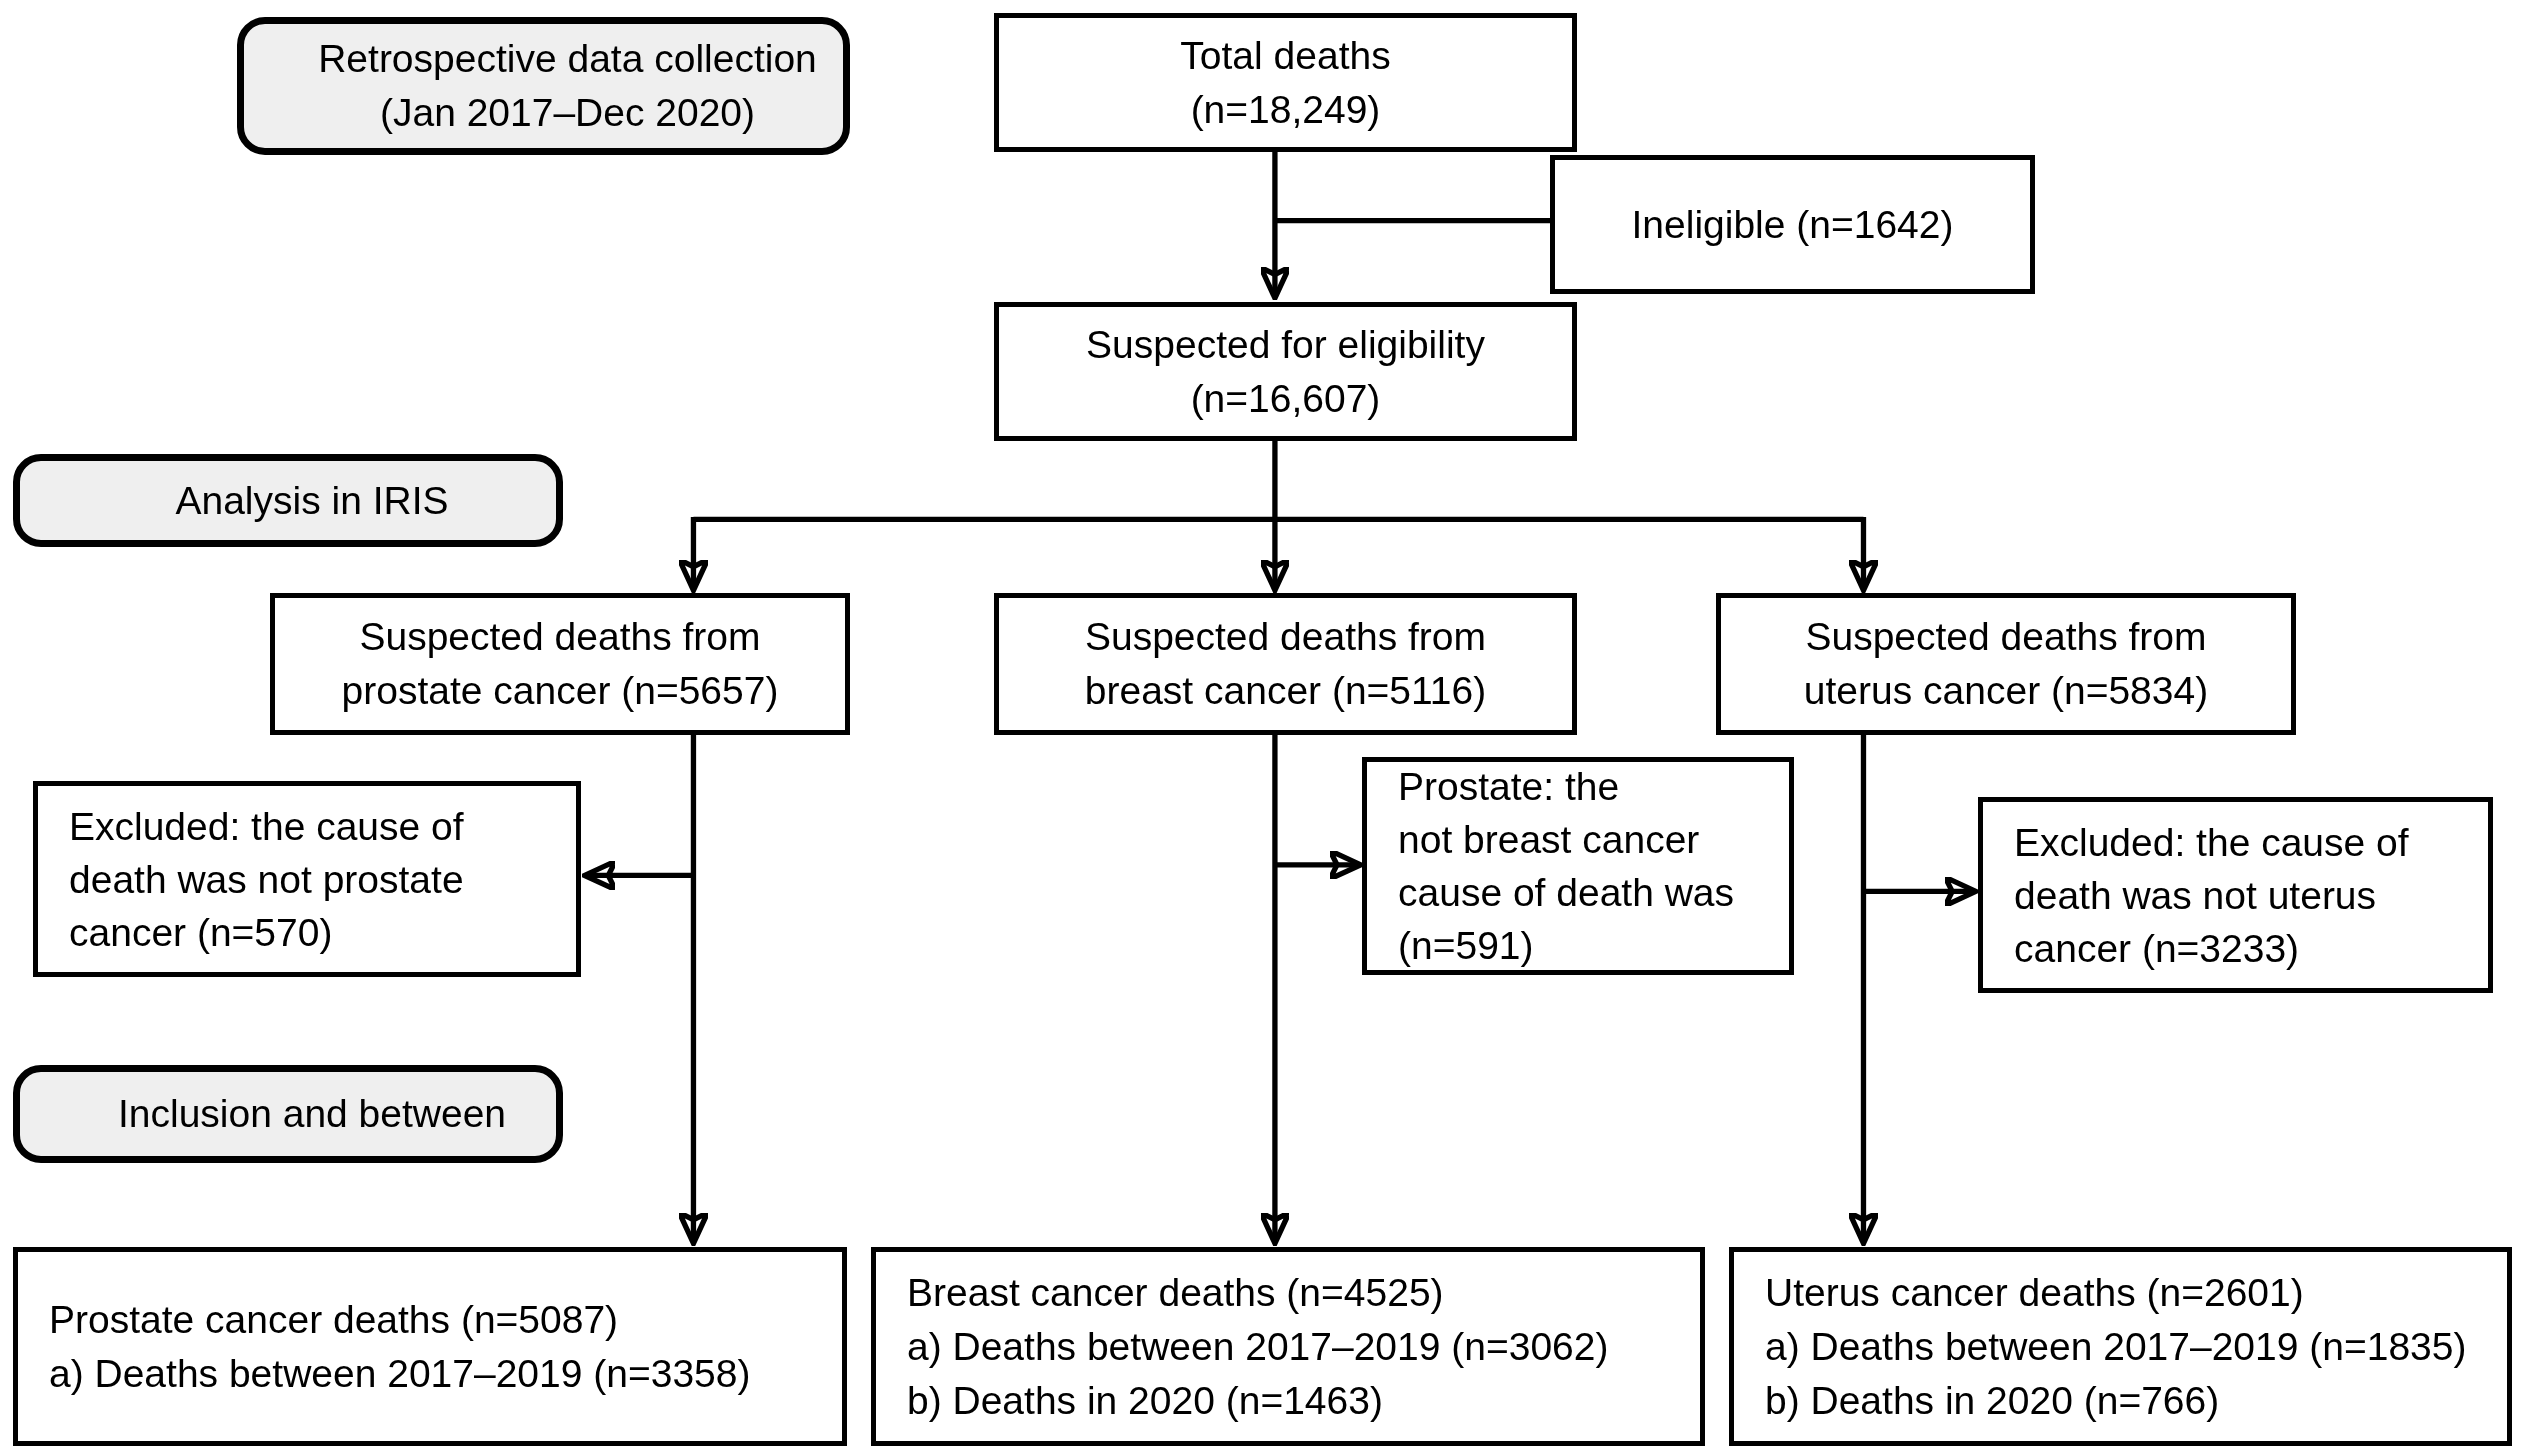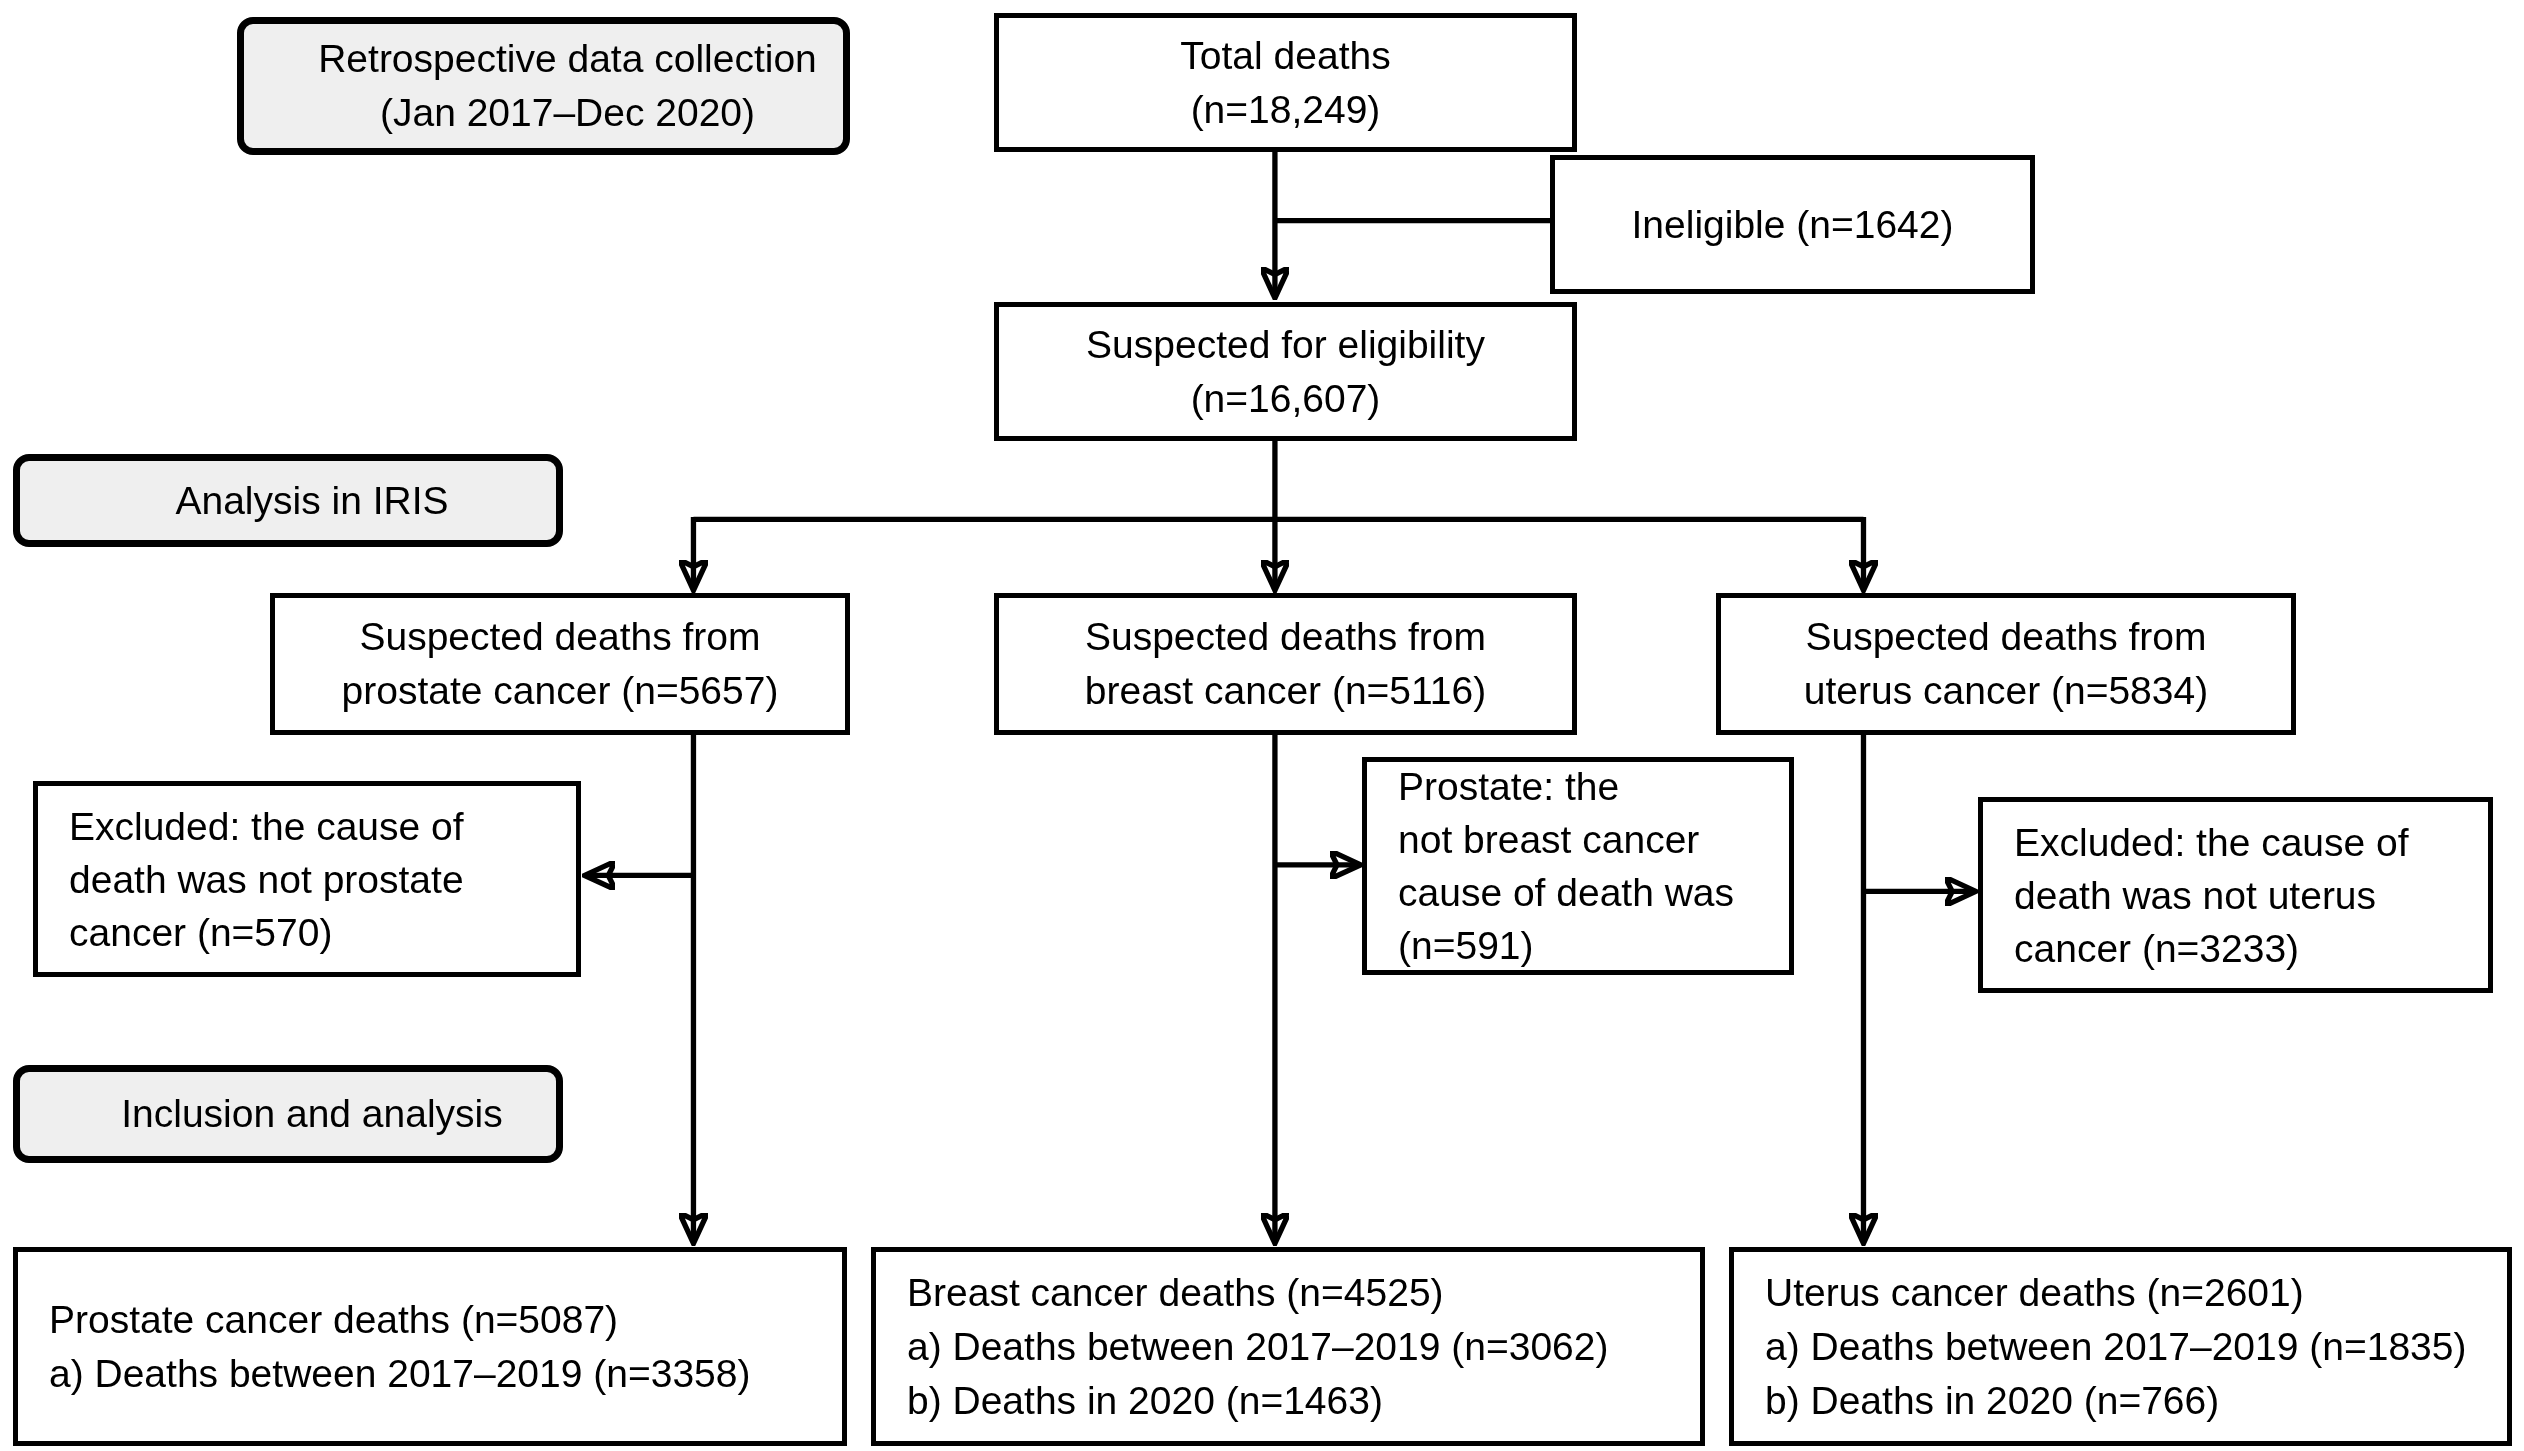--- a/index.html
+++ b/index.html
@@ -26,21 +26,21 @@
     flex-direction:column;
     justify-content:center;
     align-items:center;
     text-align:center;
     font-size:39px;
     line-height:54px;
     white-space:nowrap;
   }
   .label-box{
     border-width:7px;
-    border-radius:16px;
+    border-radius:28px;
     background:var(--label-fill);
     padding-left:48px;
   }
   .align-left{
     align-items:flex-start;
     text-align:left;
     padding-left:31px;
     padding-right:12px;
   }
   .excl{line-height:53px;}
@@ -86,21 +86,21 @@
   <div class="box label-box" style="left:237px;top:16.6px;width:613px;height:138px">
     <div>Retrospective data collection</div>
     <div>(Jan 2017–Dec 2020)</div>
   </div>
 
   <div class="box label-box" style="left:13px;top:454px;width:550px;height:93px">
     <div>Analysis in IRIS</div>
   </div>
 
   <div class="box label-box" style="left:13px;top:1065px;width:550px;height:98px">
-    <div>Inclusion and analysis</div>
+    <div>Inclusion and between</div>
   </div>
 
   <div class="box" style="left:994px;top:13px;width:583px;height:139px">
     <div>Total deaths</div>
     <div>(n=18,249)</div>
   </div>
 
   <div class="box" style="left:1550px;top:155px;width:485px;height:139px">
     <div>Ineligible (n=1642)</div>
   </div>

